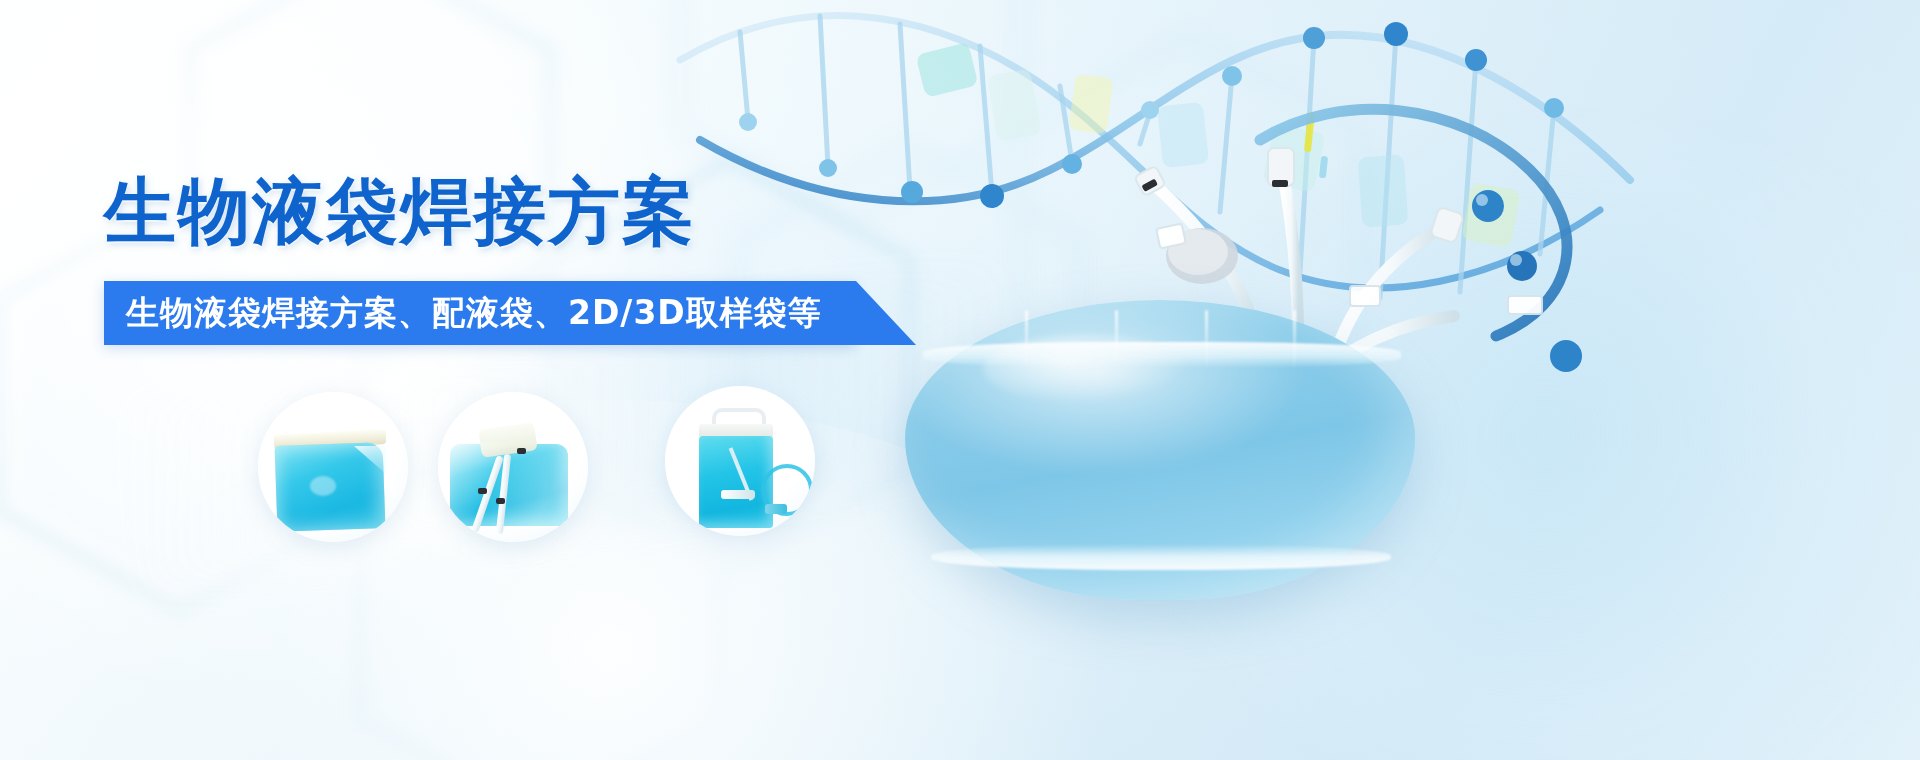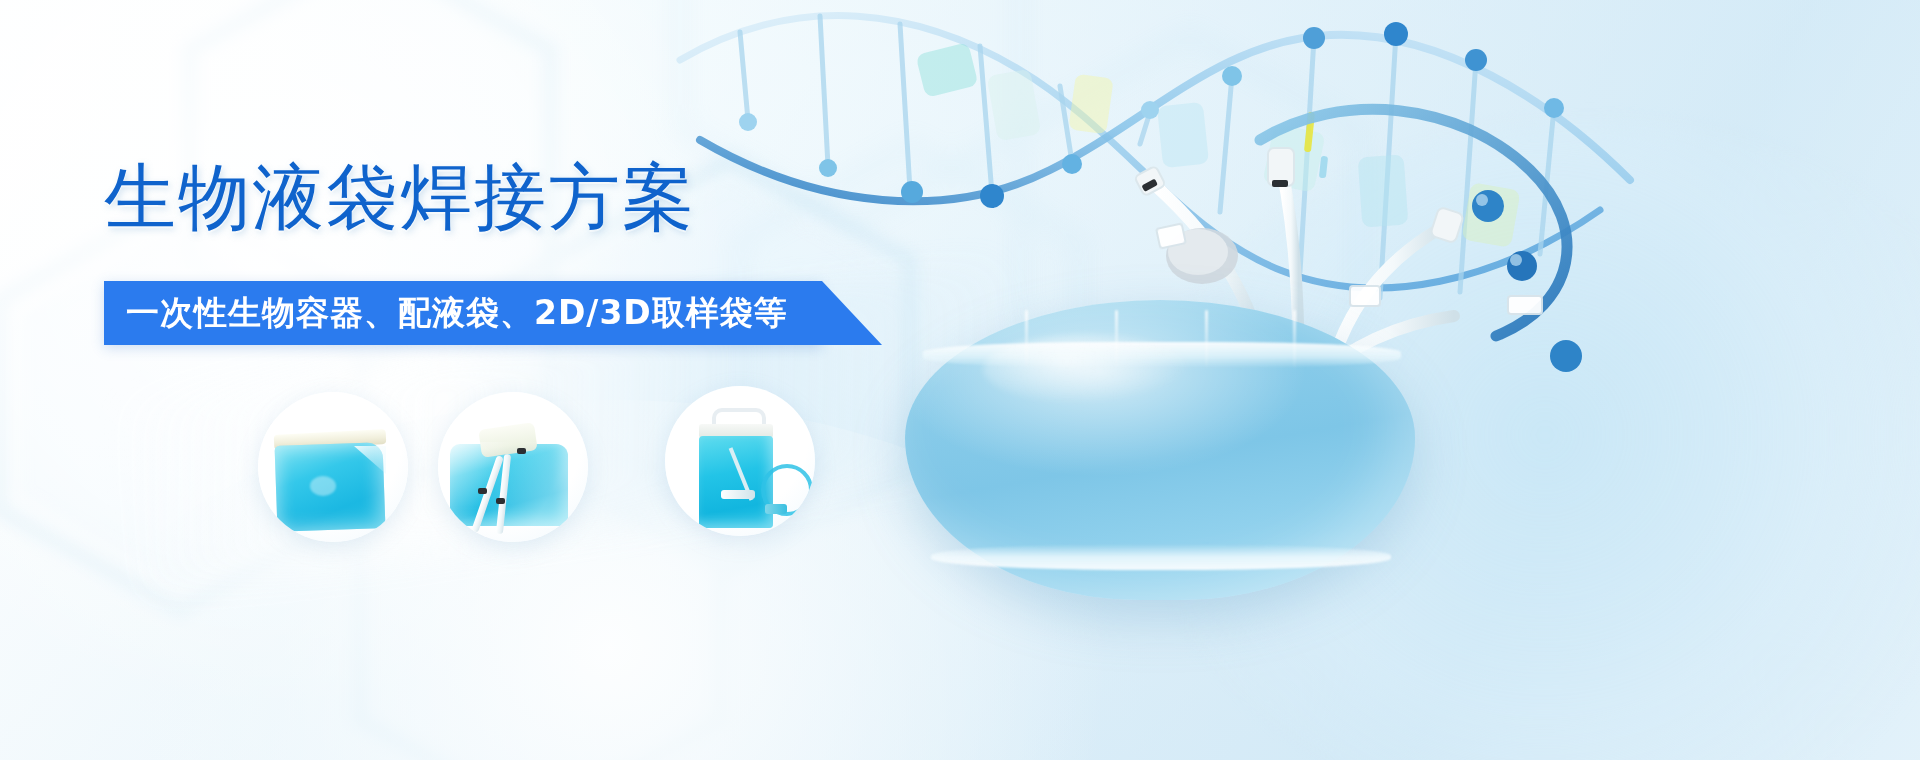--- a/index.html
+++ b/index.html
@@ -43,22 +43,22 @@
     transform:rotate(-9deg);filter:blur(18px);opacity:.85;
   }
   .bg-soft-blue{
     position:absolute;right:-120px;top:120px;width:900px;height:700px;border-radius:50%;
     background:radial-gradient(circle at 45% 45%, rgba(198,230,246,.75) 0%, rgba(216,238,250,.45) 45%, rgba(255,255,255,0) 72%);
     filter:blur(8px);
   }
 
   
   .headline{
-    position:absolute;left:104px;top:161px;
-    font-size:72px;line-height:1;font-weight:normal;letter-spacing:2px;
+    position:absolute;left:104px;top:175px;
+    font-size:72px;line-height:1;font-weight:bold;letter-spacing:2px;
     color:#0f63cc;
     text-shadow:0 2px 0 rgba(255,255,255,.55), 2px 3px 7px rgba(120,170,210,.35);
     white-space:nowrap;
     font-family:"DejaVu Sans","Liberation Sans",sans-serif;
   }
 
   
   .subtitle-wrap{
     position:absolute;left:104px;top:281px;height:64px;
   }
@@ -331,21 +331,21 @@
     <div class="rib" style="left:120px;"></div>
     <div class="rib" style="left:210px;"></div>
     <div class="rib" style="left:300px;"></div>
     <div class="rib" style="left:388px;"></div>
   </div>
 
   <div class="headline">生物液袋焊接方案</div>
 
   <div class="subtitle-wrap">
     <div class="subtitle-shape">
-      <span class="subtitle-text">一次性生物容器、配液袋、2D/3D取样袋等</span>
+      <span class="subtitle-text">生物液袋焊接方案、配液袋、2D/3D取样袋等</span>
     </div>
   </div>
 
   <div class="thumbs">
 
     <div class="thumb" id="t1">
       <div class="bag1-port"></div>
       <div class="bag1-body"></div>
       <div class="bag1-fold"></div>
       <div class="bag1-dot"></div>

